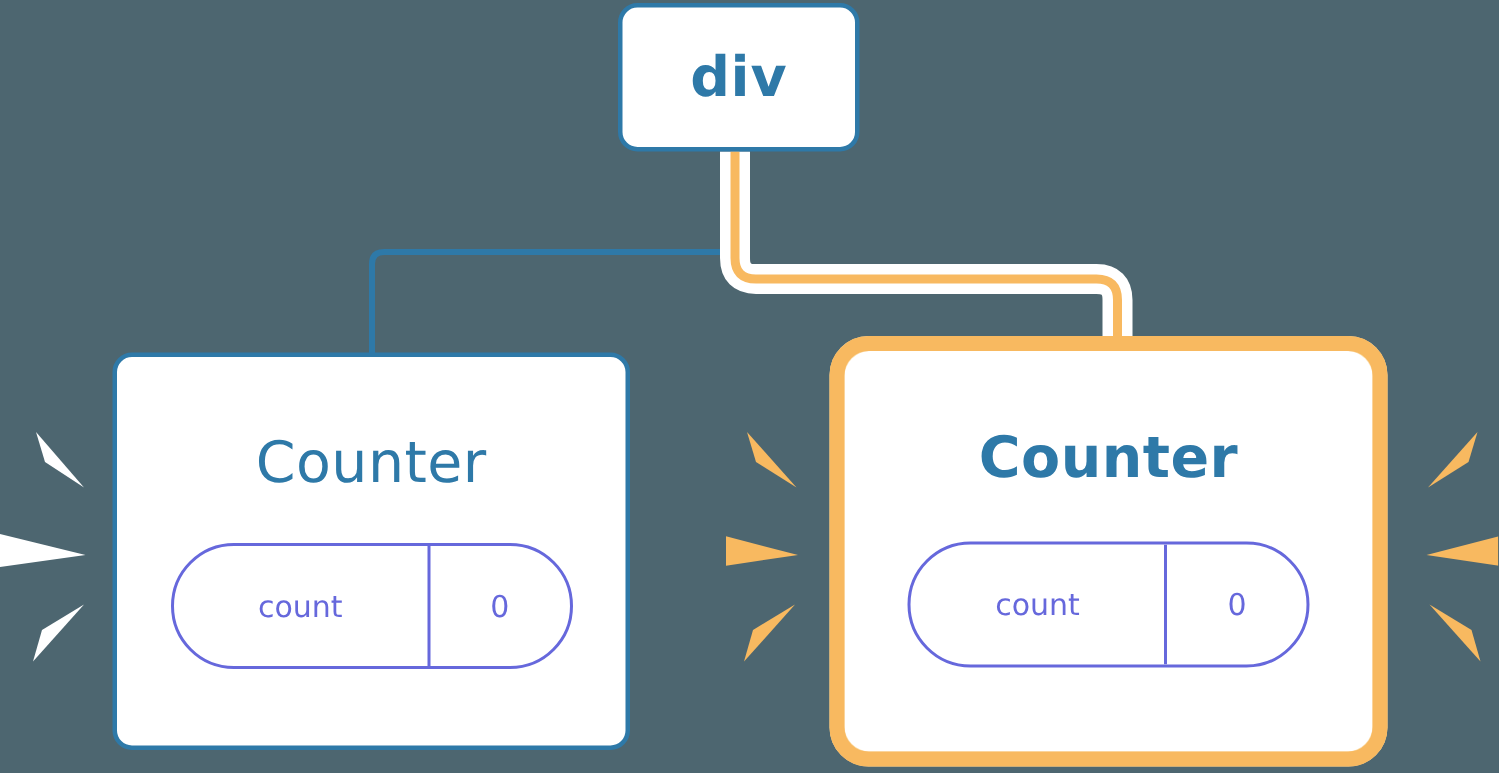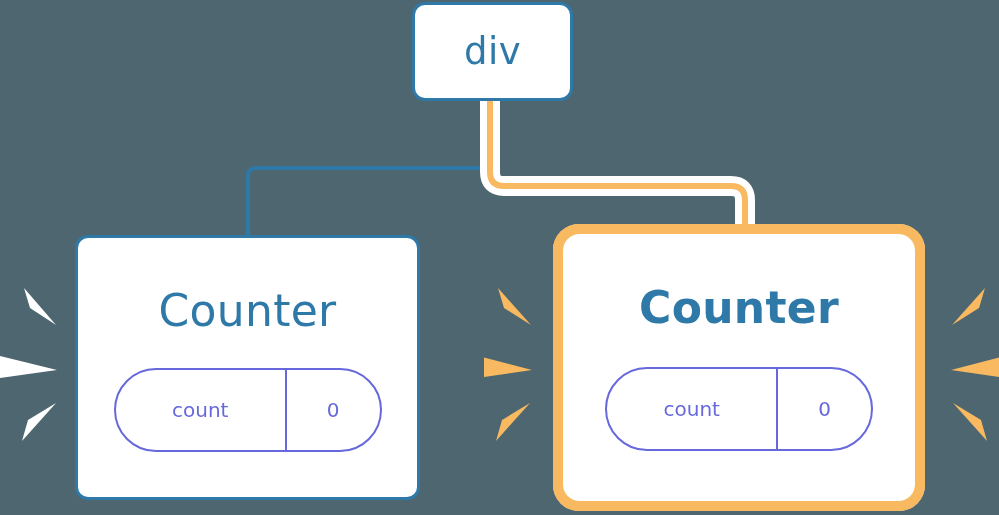--- a/index.html
+++ b/index.html
@@ -37,21 +37,21 @@
     background: #ffffff;
     border: 3px solid #2e79a8;
     border-radius: 13px;
     display: flex;
     align-items: center;
     justify-content: center;
   }
   .node-div-label {
     font-size: 37px;
     color: #2e79a8;
-    font-weight: 400;
+    font-weight: 700;
     letter-spacing: 0.5px;
     line-height: 1;
   }
 
   
   .node-counter {
     position: absolute;
     box-sizing: border-box;
     background: #ffffff;
     display: flex;
@@ -94,21 +94,21 @@
     top: 234px;
     width: 352px;
     height: 267px;
     box-sizing: border-box;
     background: #ffffff;
     border-radius: 17px;
   }
 
   .counter-title {
     color: #2e79a8;
-    font-size: 44px;
+    font-size: 38px;
     line-height: 1;
     letter-spacing: 0.3px;
   }
   .counter-title.bold { font-weight: 700; }
   .counter-title.reg  { font-weight: 400; }
 
   
   .pill {
     box-sizing: border-box;
     display: flex;

